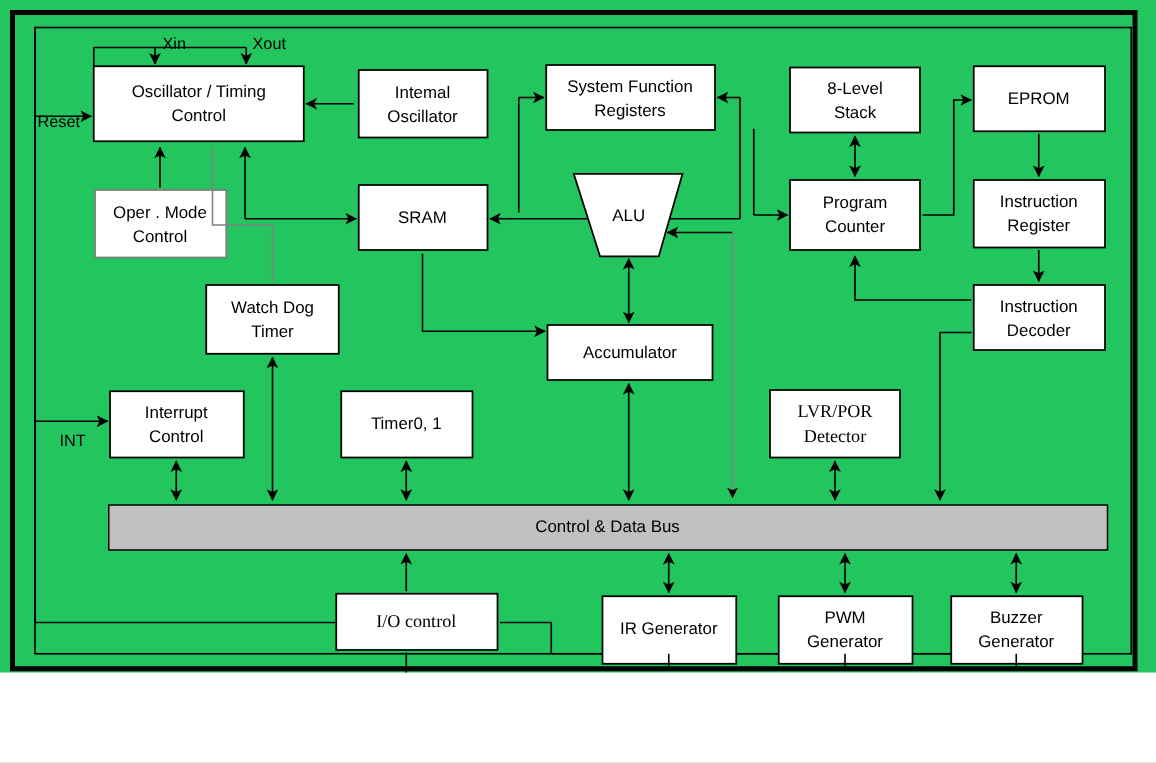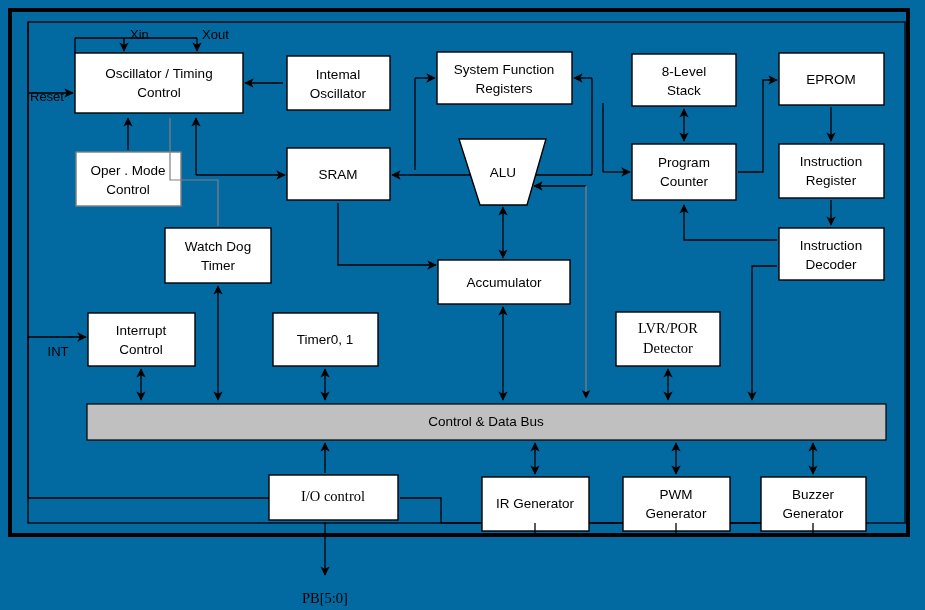--- a/index.html
+++ b/index.html
@@ -1,17 +1,17 @@
 <!DOCTYPE html>
 <html><head>
 <meta charset="utf-8">
 <style>
   html,body{margin:0;padding:0;background:#ffffff;}
   body{width:925px;height:610px;font-family:"Liberation Sans",sans-serif;}
-  #diagram-root{position:relative;width:925px;height:610px;overflow:hidden;background:#0369a1;}
+  #diagram-root{position:relative;width:925px;height:538px;overflow:hidden;background:#22c55e;}
   svg{display:block;}
   .blk-label{font-family:"Liberation Sans",sans-serif;font-size:13.5px;fill:#000;text-anchor:middle;dominant-baseline:middle;}
   .blk-label-serif{font-family:"Liberation Serif",serif;font-size:14.5px;fill:#000;text-anchor:middle;dominant-baseline:middle;}
   .io-label{font-family:"Liberation Sans",sans-serif;font-size:13px;fill:#000;dominant-baseline:middle;}
   .pin-label-serif{font-family:"Liberation Serif",serif;font-size:14.5px;fill:#000;text-anchor:middle;dominant-baseline:middle;}
   .bus-label{font-family:"Liberation Sans",sans-serif;font-size:13.5px;fill:#000;text-anchor:middle;dominant-baseline:middle;}
   .box{fill:#ffffff;stroke:#000000;stroke-width:1.4;}
   .box-grey{fill:#ffffff;stroke:#7d7d7d;stroke-width:1.4;}
   .bus-rect{fill:#c0c0c0;stroke:#000000;stroke-width:1.2;}
   .wire{stroke:#000000;stroke-width:1.3;fill:none;}

